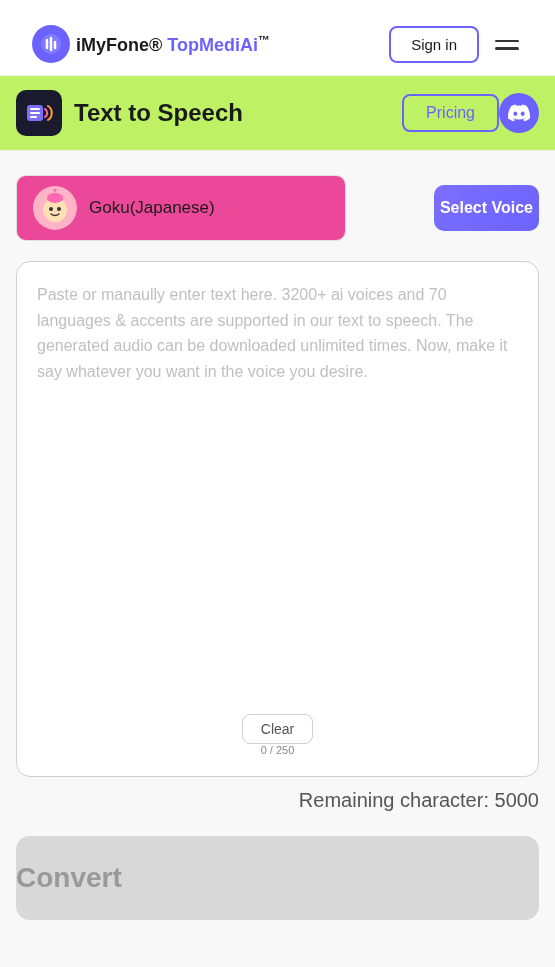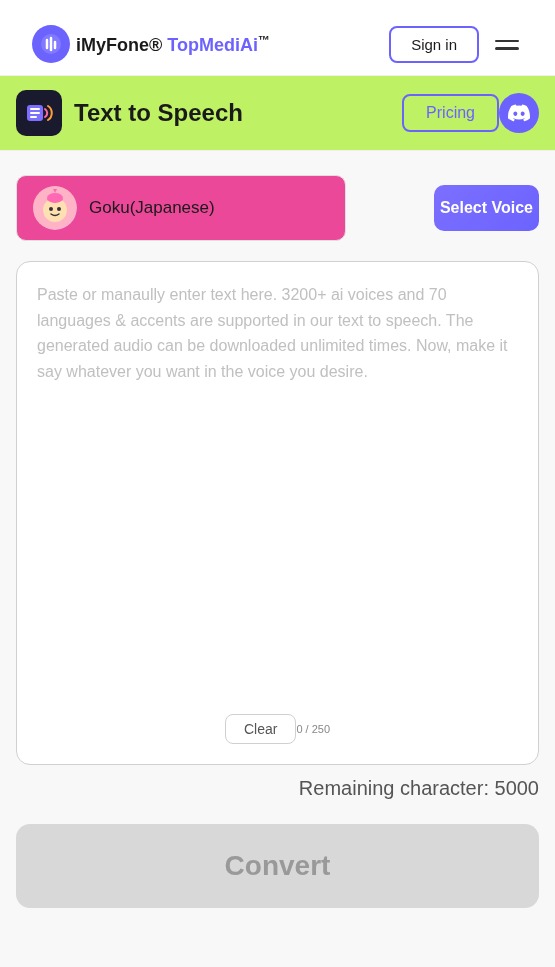--- a/index.html
+++ b/index.html
@@ -227,22 +227,23 @@
       background: transparent;
     }
 
     .text-area::placeholder {
       color: #c0c0c0;
     }
 
     .text-area-footer {
       display: flex;
       align-items: center;
-      justify-content: center;
+      justify-content: flex-start;
       margin-top: 12px;
+      flex-direction: column;
     }
 
     .clear-btn {
       border: 1.5px solid #d0d0d0;
       background: transparent;
       color: #555;
       padding: 6px 18px;
       border-radius: 8px;
       font-size: 14px;
       cursor: pointer;
@@ -266,21 +267,21 @@
       display: block;
       width: 100%;
       background: #d8d8d8;
       color: #999;
       border: none;
       border-radius: 14px;
       padding: 26px 0;
       font-size: 28px;
       font-weight: 600;
       cursor: not-allowed;
-      text-align: center;
+      text-align: left;
       margin-top: 8px;
     }
 
     
     .logo-circle {
       width: 38px;
       height: 38px;
       border-radius: 50%;
       background: #6c63ff;
       display: flex;

